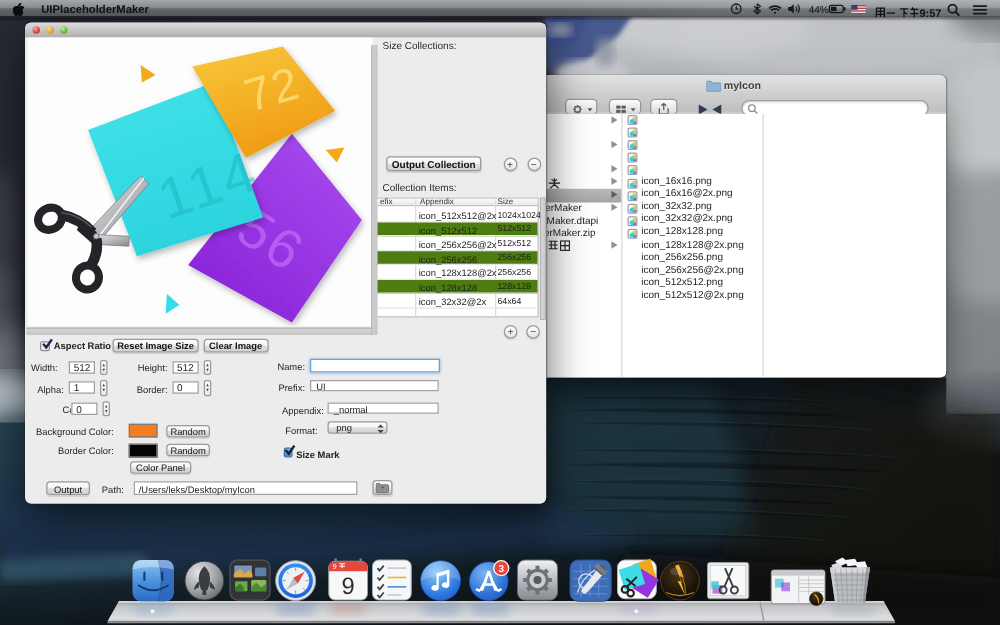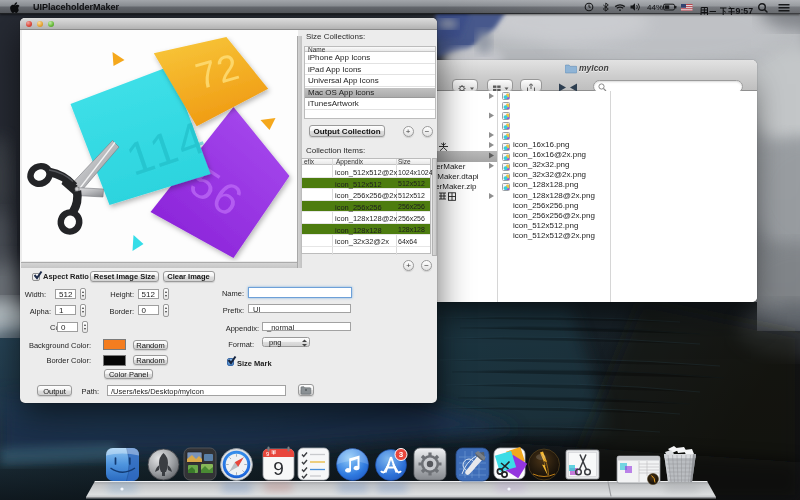--- a/index.html
+++ b/index.html
@@ -88,21 +88,21 @@
     <path d="M500,442 L800,462 L800,500 L500,500 Z" fill="#07080a" opacity="0.6" filter="url(#blur8)"></path>
     <g stroke="#2c4c5a" stroke-width="1" opacity="0.22">
       <path d="M438,318 Q560,314 680,322 M444,338 Q560,334 700,344 M440,360 Q580,355 720,366 M446,385 Q580,380 700,392 M442,408 Q560,404 680,414 M450,428 Q560,424 660,432"></path>
     </g>
     <g stroke="#0e1a20" stroke-width="1" opacity="0.3">
       <path d="M460,328 Q580,324 700,334 M452,372 Q590,366 724,378 M458,398 Q570,394 690,404"></path>
     </g>
   </svg>
   </div>
   <div id="finder" class="abs" style="left:425px;top:60px;width:332px;height:242px;border-radius:5px;background:#ffffff;box-shadow:0 18px 30px -6px rgba(0,0,0,0.6),0 0 1px rgba(0,0,0,0.6);overflow:hidden;">
-    <div class="abs" style="left:0;top:0;width:332px;height:31px;background:linear-gradient(#e2e2e2,#cdcdcd 55%,#bfbfbf);border-bottom:1px solid #8f8f8f;border-radius:5px 5px 0 0;font-style:italic;">
+    <div class="abs" style="left:0;top:0;width:332px;height:31px;background:linear-gradient(#e2e2e2,#cdcdcd 55%,#bfbfbf);border-bottom:1px solid #8f8f8f;border-radius:5px 5px 0 0;">
       <svg class="abs" style="left:140px;top:3.5px;" width="12" height="10" viewBox="0 0 12 10">
           <path d="M0,2 Q0,1 1,1 L4,1 L5.2,2.3 L11,2.3 Q12,2.3 12,3.3 L12,8 Q12,9 11,9 L1,9 Q0,9 0,8 Z" fill="#8fb4d6" stroke="#5a85ad" stroke-width="0.5"></path>
         </svg>
       <div class="abs" style="left:154px;top:2.5px;font-size:8.5px;font-weight:bold;color:#3f3f3f;text-shadow:0 1px 0 rgba(255,255,255,0.6);">myIcon</div>
 
       <div class="abs" style="left:27px;top:19px;width:26px;height:13px;border:1px solid #979797;border-radius:4px;background:linear-gradient(#fdfdfd,#d9d9d9);">
         <svg width="24" height="11" viewBox="0 0 24 11">
             <g fill="#5a5a5a">
               <circle cx="9" cy="5.5" r="2.2" fill="none" stroke="#5a5a5a" stroke-width="1"></circle>
               <g stroke="#5a5a5a" stroke-width="1.1">
@@ -285,28 +285,20 @@
           <path d="M42,141 L55,149.5 L51,158.5 L39,148 Z" fill="#232427"></path>
           <circle cx="54.5" cy="153" r="2.2" fill="#c8c9cc" stroke="#5a5b5e" stroke-width="0.6"></circle>
           <path d="M26.5,134 Q40.5,136 50.5,145.5" stroke="#54565b" stroke-width="1.3" fill="none"></path>
         </g>
       </svg>
     </div>
     <div class="abs" style="left:277px;top:18px;width:5px;height:232px;background:linear-gradient(90deg,#d2d2d2,#c2c2c2);border-left:1px solid #a8a8a8;"></div>
     <div class="abs" style="left:1px;top:243.5px;width:276px;height:6px;background:linear-gradient(#d4d4d4,#c6c6c6);border-top:1px solid #ababab;"></div>
     <div id="rpanel" class="abs" style="left:282px;top:11.5px;width:135px;height:239px;font-size:8px;color:#1e1e1e;">
       <div class="abs" style="left:4px;top:2px;font-size:8px;color:#2a2a2a;">Size Collections:</div>
-      <table1 class="abs" style="display:block;left:2px;top:16.1px;width:132px;height:73.4px;background:#ffffff;border:1px solid #bcbcbc;">
-        <div class="abs" style="left:0;top:0;width:130px;height:5.9px;background:linear-gradient(#fafafa,#e8e8e8);border-bottom:1px solid #c4c4c4;font-size:6.5px;color:#333;padding-left:3px;line-height:6px;">Name</div>
-        <div class="abs" style="left:0;top:6.9px;width:130px;height:10.5px;border-bottom:1px solid #e2e2e2;line-height:10.5px;padding-left:3px;">iPhone App Icons</div>
-        <div class="abs" style="left:0;top:18.4px;width:130px;height:10.5px;border-bottom:1px solid #e2e2e2;line-height:10.5px;padding-left:3px;">iPad App Icons</div>
-        <div class="abs" style="left:0;top:29.9px;width:130px;height:10.5px;border-bottom:1px solid #e2e2e2;line-height:10.5px;padding-left:3px;">Universal App Icons</div>
-        <div class="abs" style="left:0;top:41.4px;width:130px;height:10.5px;background:linear-gradient(#c2c2c2,#ababab);border-bottom:1px solid #9a9a9a;line-height:10.5px;padding-left:3px;">Mac OS App Icons</div>
-        <div class="abs" style="left:0;top:52.9px;width:130px;height:10.5px;border-bottom:1px solid #e2e2e2;line-height:10.5px;padding-left:3px;">iTunesArtwork</div>
-      </table1>
       <div class="btn abs" style="left:7px;top:95.5px;width:76px;height:12px;line-height:11.5px;font-size:8px;font-weight:bold;">Output Collection</div>
       <div class="rbtn abs" style="left:100.5px;top:96px;">+</div>
       <div class="rbtn abs" style="left:119.5px;top:96px;">−</div>
       <div class="abs" style="left:4px;top:116.5px;font-size:8px;color:#2a2a2a;">Collection Items:</div>
       <table2 class="abs" style="display:block;left:-1px;top:128px;width:130px;height:96.5px;background:#ffffff;border:1px solid #bcbcbc;">
         <div class="abs" style="left:0;top:0;width:128px;height:6.5px;background:linear-gradient(#fafafa,#e8e8e8);border-bottom:1px solid #c4c4c4;font-size:6.5px;color:#333;line-height:6.5px;">
           <span style="position:absolute;left:2px;">efix</span>
             <span style="position:absolute;left:34px;">Appendix</span>
             <span style="position:absolute;left:96px;">Size</span>
         </div>

